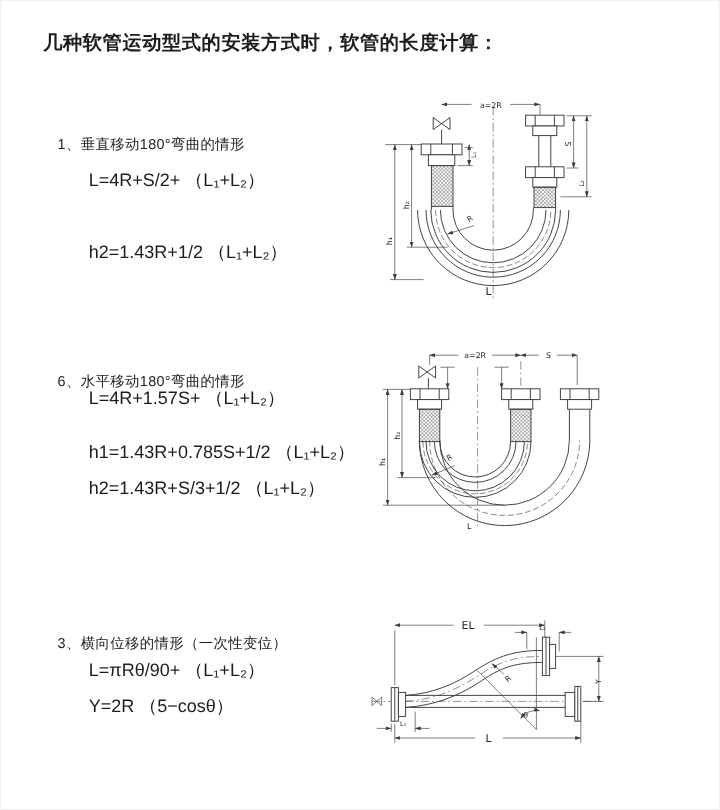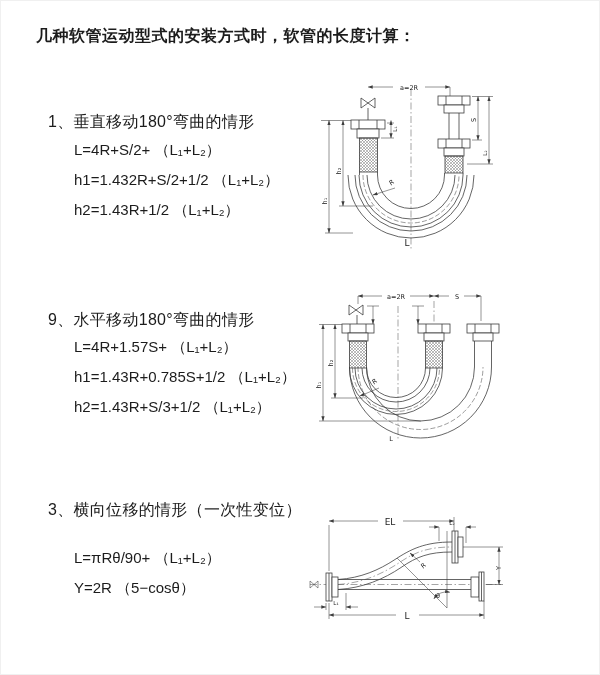--- a/index.html
+++ b/index.html
@@ -1,20 +1,20 @@
 <!DOCTYPE html>
 <html><head>
 <meta charset="utf-8">
 <style>
   html,body{margin:0;padding:0;background:#fff;}
   .page{position:relative;width:600px;height:675px;background:#ffffff;
         font-family:"Liberation Sans","DejaVu Sans",sans-serif;color:#1c1c1c;
         box-sizing:border-box;border:1px solid #f0f0f0;overflow:hidden;}
   .title{position:absolute;left:35px;top:25px;font-size:16px;font-weight:700;letter-spacing:.5px;}
-  .sec-heading{position:absolute;left:47px;font-size:16px;font-weight:400;letter-spacing:.3px;}
+  .sec-heading{position:absolute;left:47px;font-size:12px;font-weight:400;letter-spacing:.3px;}
   .formula{position:absolute;left:73px;font-size:15px;font-weight:400;text-align:right;}
   .dia{position:absolute;}
   
   .dr{stroke:#3d3d3d;fill:none;stroke-width:.8;}
   .dm{stroke:#3d3d3d;fill:none;stroke-width:.55;}
   .cl{stroke:#4a4a4a;fill:none;stroke-width:.5;stroke-dasharray:7 2.5 1.5 2.5;}
   .dash{stroke:#4a4a4a;fill:none;stroke-width:.55;stroke-dasharray:5 2.2;}
   .hz{fill:url(#mesh);stroke:#3d3d3d;stroke-width:.8;}
   .wt{fill:#fff;stroke:#3d3d3d;stroke-width:.8;}
   text.lb{font-size:6.5px;fill:#222;font-family:"DejaVu Sans",sans-serif;}
@@ -38,21 +38,20 @@
       <marker id="aS" orient="auto" markerWidth="9" markerHeight="6" refX="0.5" refY="3">
         <path d="M9,0 L0,3 L9,6 Z" fill="#3d3d3d"></path>
       </marker>
     </defs>
   </svg>
 
   <div class="title">几种软管运动型式的安装方式时，软管的长度计算：</div>
 
   <div class="sec-heading" style="top:111px">1、垂直移动180°弯曲的情形</div>
   <div class="formula" style="top:140px">L=4R+S/2+ （L₁+L₂）</div>
-  <div class="formula" style="top:170px">h1=1.432R+S/2+1/2 （L₁+L₂）</div>
   <div class="formula" style="top:200px">h2=1.43R+1/2 （L₁+L₂）</div>
 
   <svg class="dia" style="left:312px;top:72px" width="270" height="182" viewBox="312 72 270 182">
     <g>
       <path class="cl" d="M410,88 V250"></path>
       <path class="dm" d="M320,119.5 H350"></path>
     </g>
     <g>
       <path class="dm" d="M367,86 H392" marker-start="url(#aS)"></path>
       <path class="dm" d="M424,86 H449" marker-end="url(#aE)"></path>
@@ -111,22 +110,22 @@
       <path class="dm" d="M390,119.5 V137" marker-start="url(#aS)" marker-end="url(#aE)"></path>
       <text class="lb-sm" transform="rotate(-90 396,128)" x="396" y="128" text-anchor="middle">L₁</text>
     </g>
     <g>
       <path class="dm" d="M394,187 L372,194" marker-end="url(#aE)"></path>
       <text class="lb it" transform="rotate(-40 392,183)" x="392" y="183" text-anchor="middle">R</text>
     </g>
     <text class="lb-big" x="406" y="245" text-anchor="middle">L</text>
   </svg>
 
-  <div class="sec-heading" style="top:309px">9、水平移动180°弯曲的情形</div>
-  <div class="formula" style="top:337px">L=4R+1.57S+ （L₁+L₂）</div>
+  <div class="sec-heading" style="top:309px">6、水平移动180°弯曲的情形</div>
+  <div class="formula" style="top:322px">L=4R+1.57S+ （L₁+L₂）</div>
   <div class="formula" style="top:367px">h1=1.43R+0.785S+1/2 （L₁+L₂）</div>
   <div class="formula" style="top:397px">h2=1.43R+S/3+1/2 （L₁+L₂）</div>
 
   <svg class="dia" style="left:310px;top:283px" width="278" height="162" viewBox="310 283 278 162">
     <g>
       <path class="cl" d="M397,305 V440"></path>
       <path class="cl" d="M433,300 V322"></path>
     </g>
     <g>
       <path class="dm" d="M357,295 H381" marker-start="url(#aS)"></path>
@@ -189,21 +188,21 @@
       <path class="dm" d="M411,305 H423"></path>
       <path class="dm" d="M417,305 V323" marker-end="url(#aE)"></path>
     </g>
     <g>
       <path class="dm" d="M378,387 L359,395" marker-end="url(#aE)"></path>
       <text class="lb it" transform="rotate(-40 375,382)" x="375" y="382" text-anchor="middle">R</text>
     </g>
     <text class="lb" x="390" y="440" text-anchor="middle">L</text>
   </svg>
 
-  <div class="sec-heading" style="top:499px">3、横向位移的情形（一次性变位）</div>
+  <div class="sec-heading" style="top:527px">3、横向位移的情形（一次性变位）</div>
   <div class="formula" style="top:548px">L=πRθ/90+ （L₁+L₂）</div>
   <div class="formula" style="top:578px">Y=2R （5−cosθ）</div>
 
   <svg class="dia" style="left:303px;top:510px" width="202" height="118" viewBox="303 510 202 118">
     <path class="cl" d="M309,583.5 H500"></path>
     <g>
       <path class="dm" d="M309,580 V587 L313,583.5 Z M317,580 V587 L313,583.5 Z"></path>
     </g>
     <g>
       <path class="dm" d="M328,520 H377" marker-start="url(#aS)"></path>

